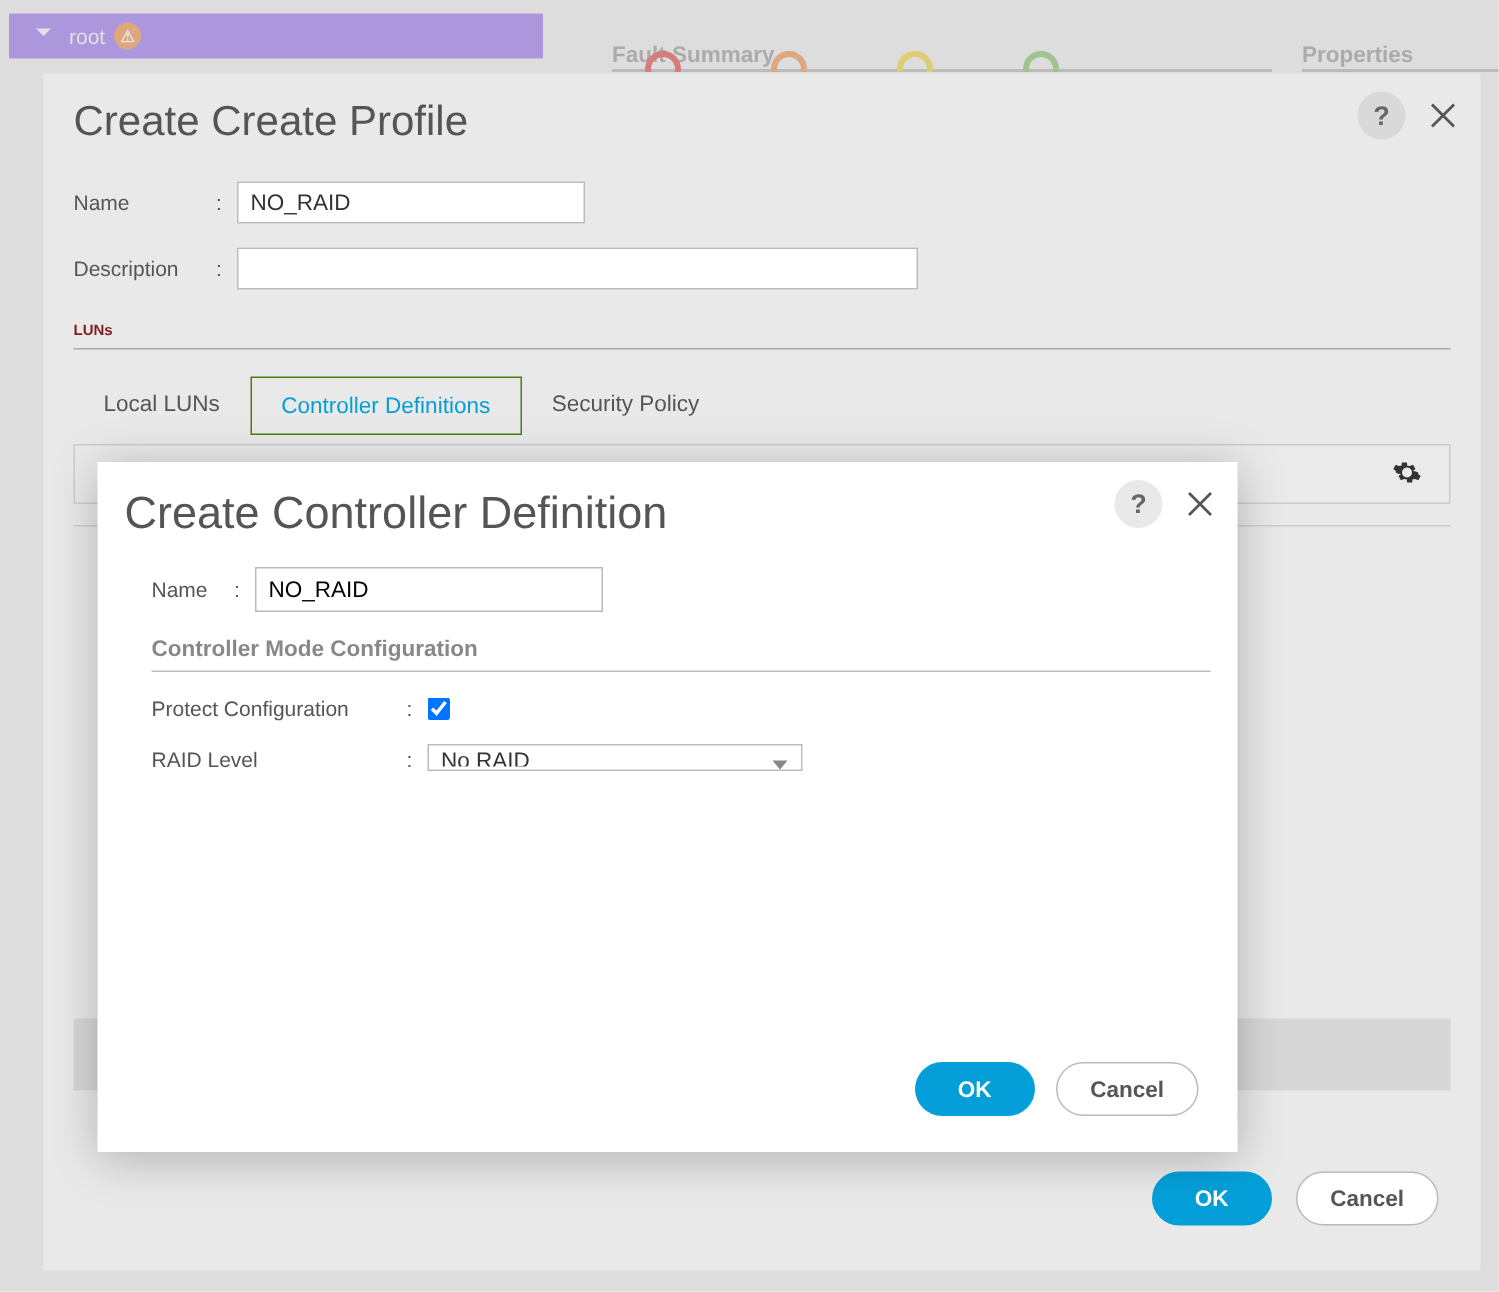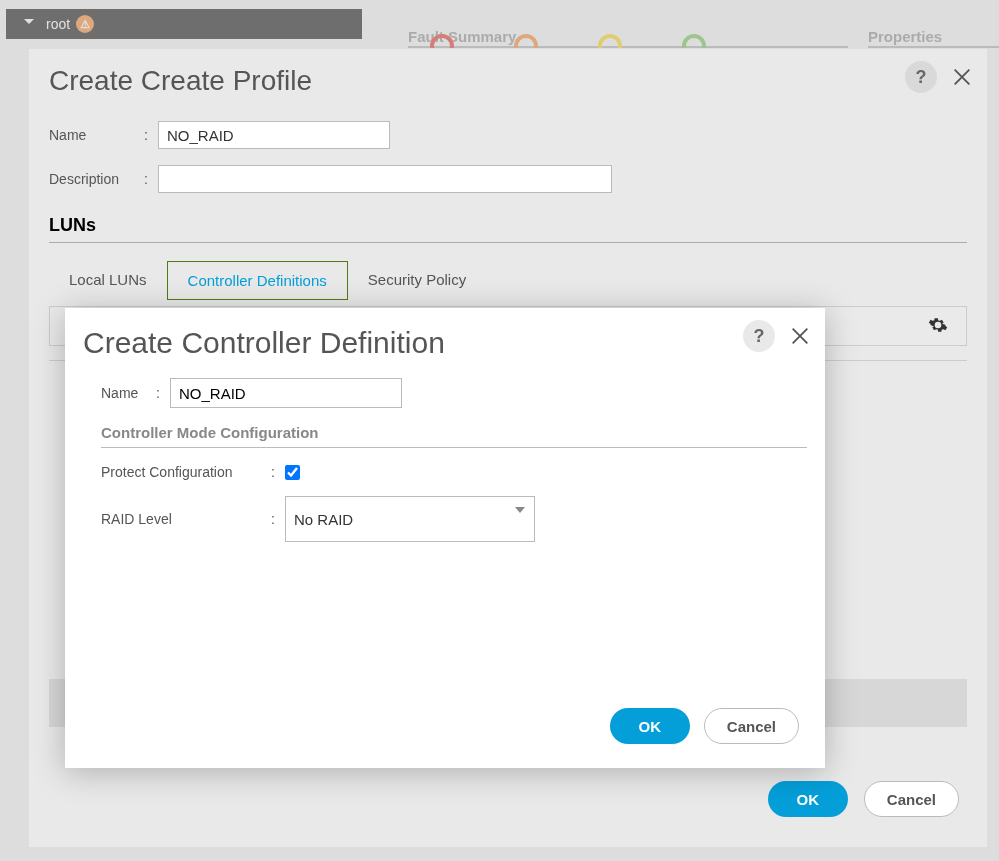--- a/index.html
+++ b/index.html
@@ -11,21 +11,21 @@
     position: relative;
     overflow: hidden;
     color: #555;
   }
 
   
   .bg-tree {
     position: absolute;
     top: 9px; left: 6px;
     width: 356px; height: 30px;
-    background: #000000;
+    background: #8b5cf6;
     display: flex;
     align-items: center;
     padding-left: 40px;
     color: #fff;
     font-size: 14px;
   }
   .bg-tree .caret {
     position: absolute; left: 18px; top: 10px;
     width: 0; height: 0;
     border-left: 5px solid transparent;
@@ -101,21 +101,21 @@
   .form-row .colon { width: 14px; }
   .txt-input {
     border: 1px solid #bbb; background:#fff;
     height: 28px; padding: 2px 8px; font-size:15px; color:#333;
   }
   .name-input{width: 232px;}
   .desc-input{width: 454px;}
 
   .section-hdr {
     margin-top: 22px;
-    font-weight: bold; color:#000000; font-size:18px;
+    font-weight: bold; color:#7f1d1d; font-size:10px;
     padding-bottom: 6px;
   }
   .hr { border:none; border-top:1px solid #aaa; }
 
   .tabs {
     margin-top: 18px; display:flex; 
     font-size: 15px;
   }
   .tab {
     padding: 10px 20px; cursor:pointer; color:#555;
@@ -169,21 +169,21 @@
   .inner-row .lbl{min-width:170px;}
   .inner-row .colon{width:14px;}
   .inner-name-input{width:232px;height:30px;border:1px solid #bbb;padding:2px 8px;font-size:15px;}
   .sub-hdr{font-weight:bold;color:#888;margin:8px 0 6px 0;font-size:15px;}
   .inner-hr{border:none;border-top:1px solid #bbb;margin-bottom:16px;}
   .chk{width:15px;height:15px;}
   .select-wrap{
     position:relative;display:inline-block;
   }
   .raid-select{
-    width:250px;height:46px;border:1px solid #bbb;background:#fff;
+    width:250px;height:18px;border:1px solid #bbb;background:#fff;
     padding:2px 36px 2px 8px;font-size:15px;color:#333;
     appearance:none;-webkit-appearance:none;
   }
   .select-caret{
     position:absolute;right:10px;top:11px;pointer-events:none;
     width:0;height:0;border-left:5px solid transparent;border-right:5px solid transparent;border-top:6px solid #888;
   }
   .inner-btn-row{
     position:absolute;right:26px;bottom:24px;display:flex;gap:14px;
   }

